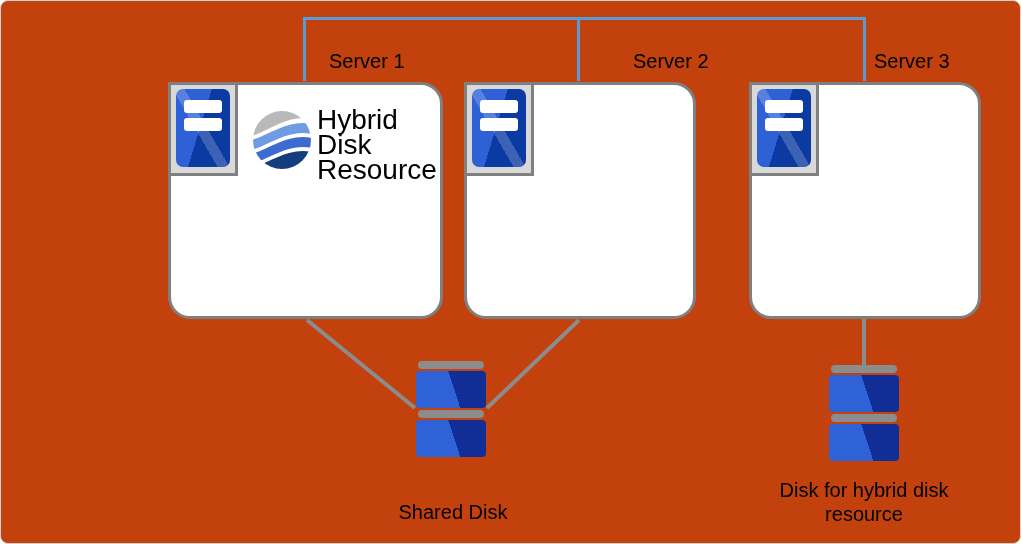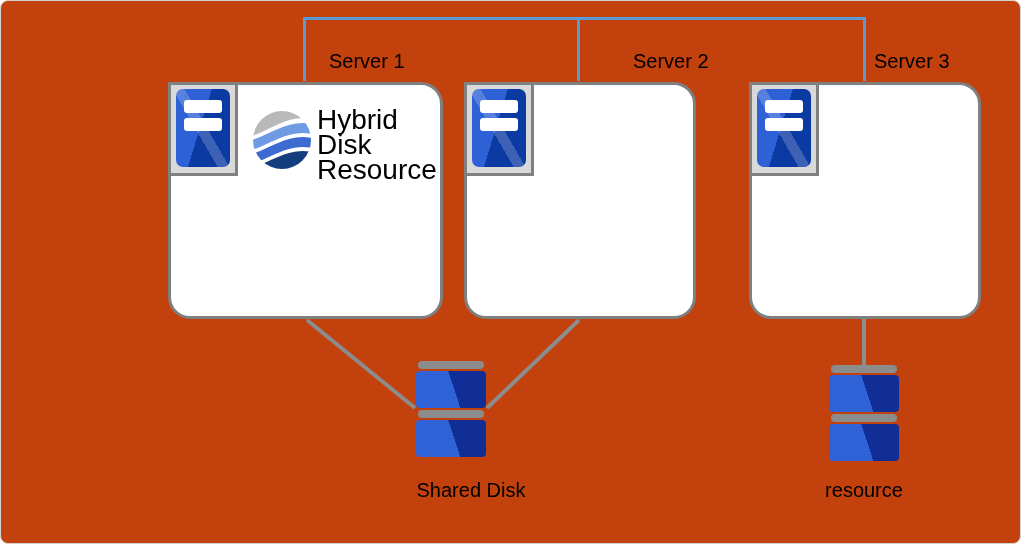--- a/index.html
+++ b/index.html
@@ -103,20 +103,21 @@
     <div class="platter"></div>
   </div>
 
   <div class="disk" style="left:828px;top:364px;">
     <div class="cap"></div>
     <div class="platter"></div>
     <div class="bar"></div>
     <div class="platter"></div>
   </div>
 
-  <div class="caption" style="left:320px;width:300px;">
+  <div class="caption" style="left:302px;width:300px;margin-top:22px;">
     <div>Shared Disk</div>
   </div>
   <div class="caption" style="left:743px;width:240px;">
+    <div>Disk for hybrid disk</div>
     <div>resource</div>
   </div>
 
 </div>
 
 </body></html>

